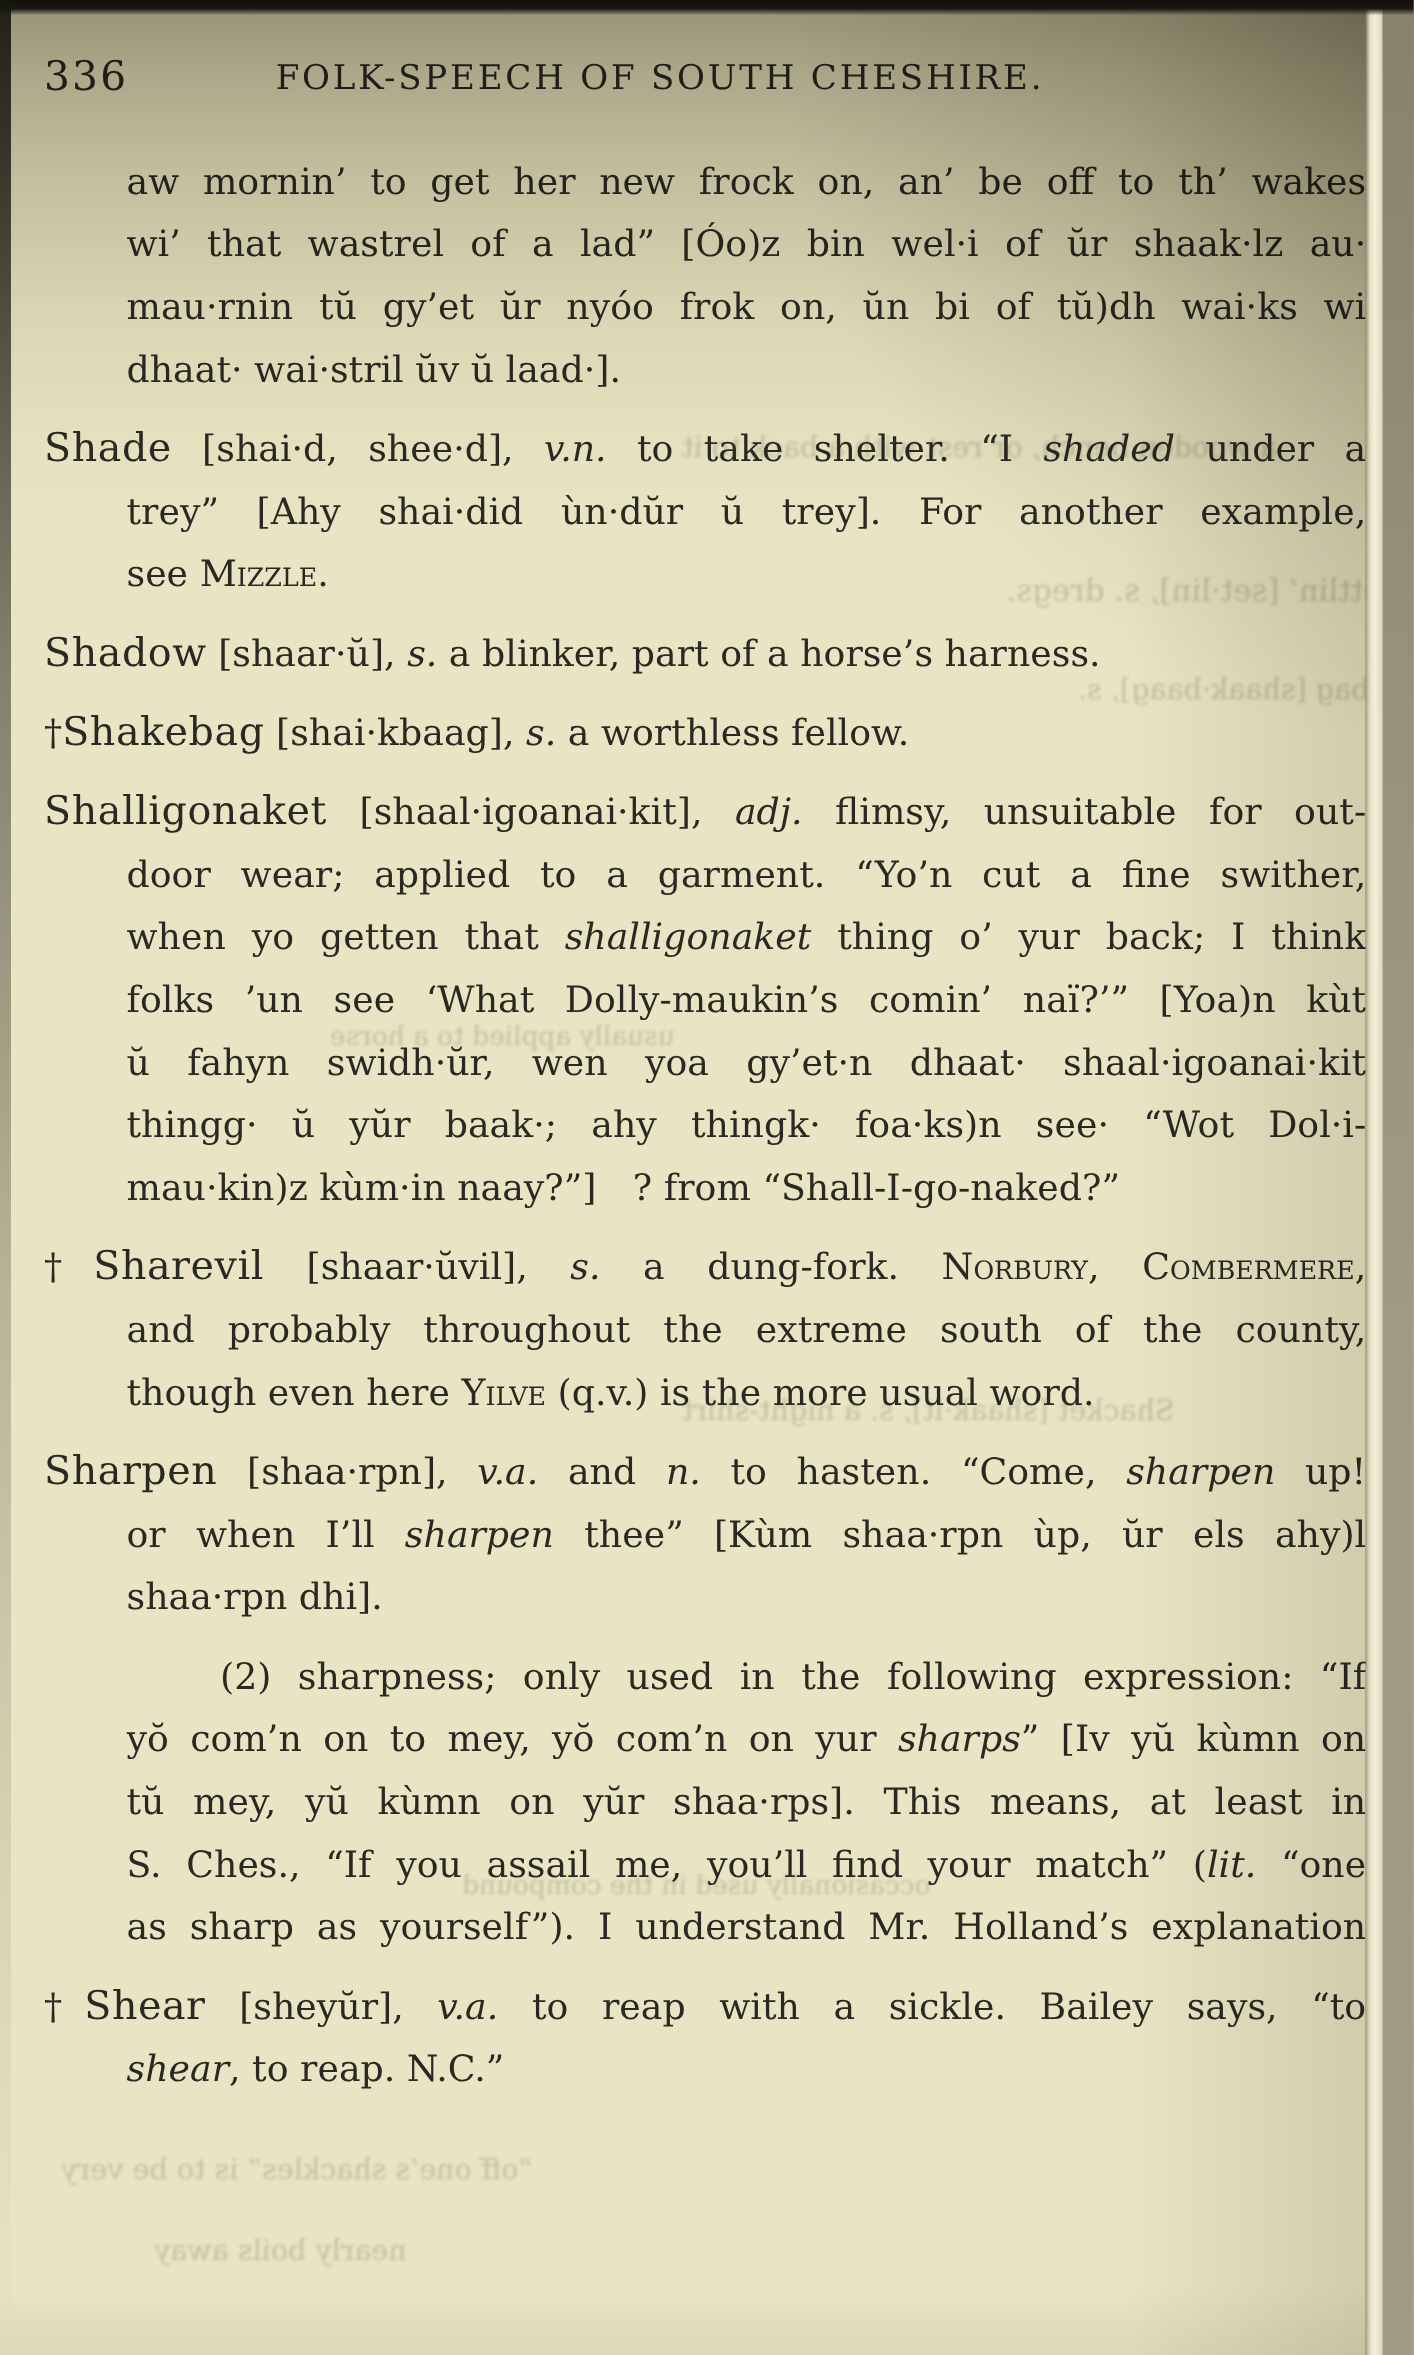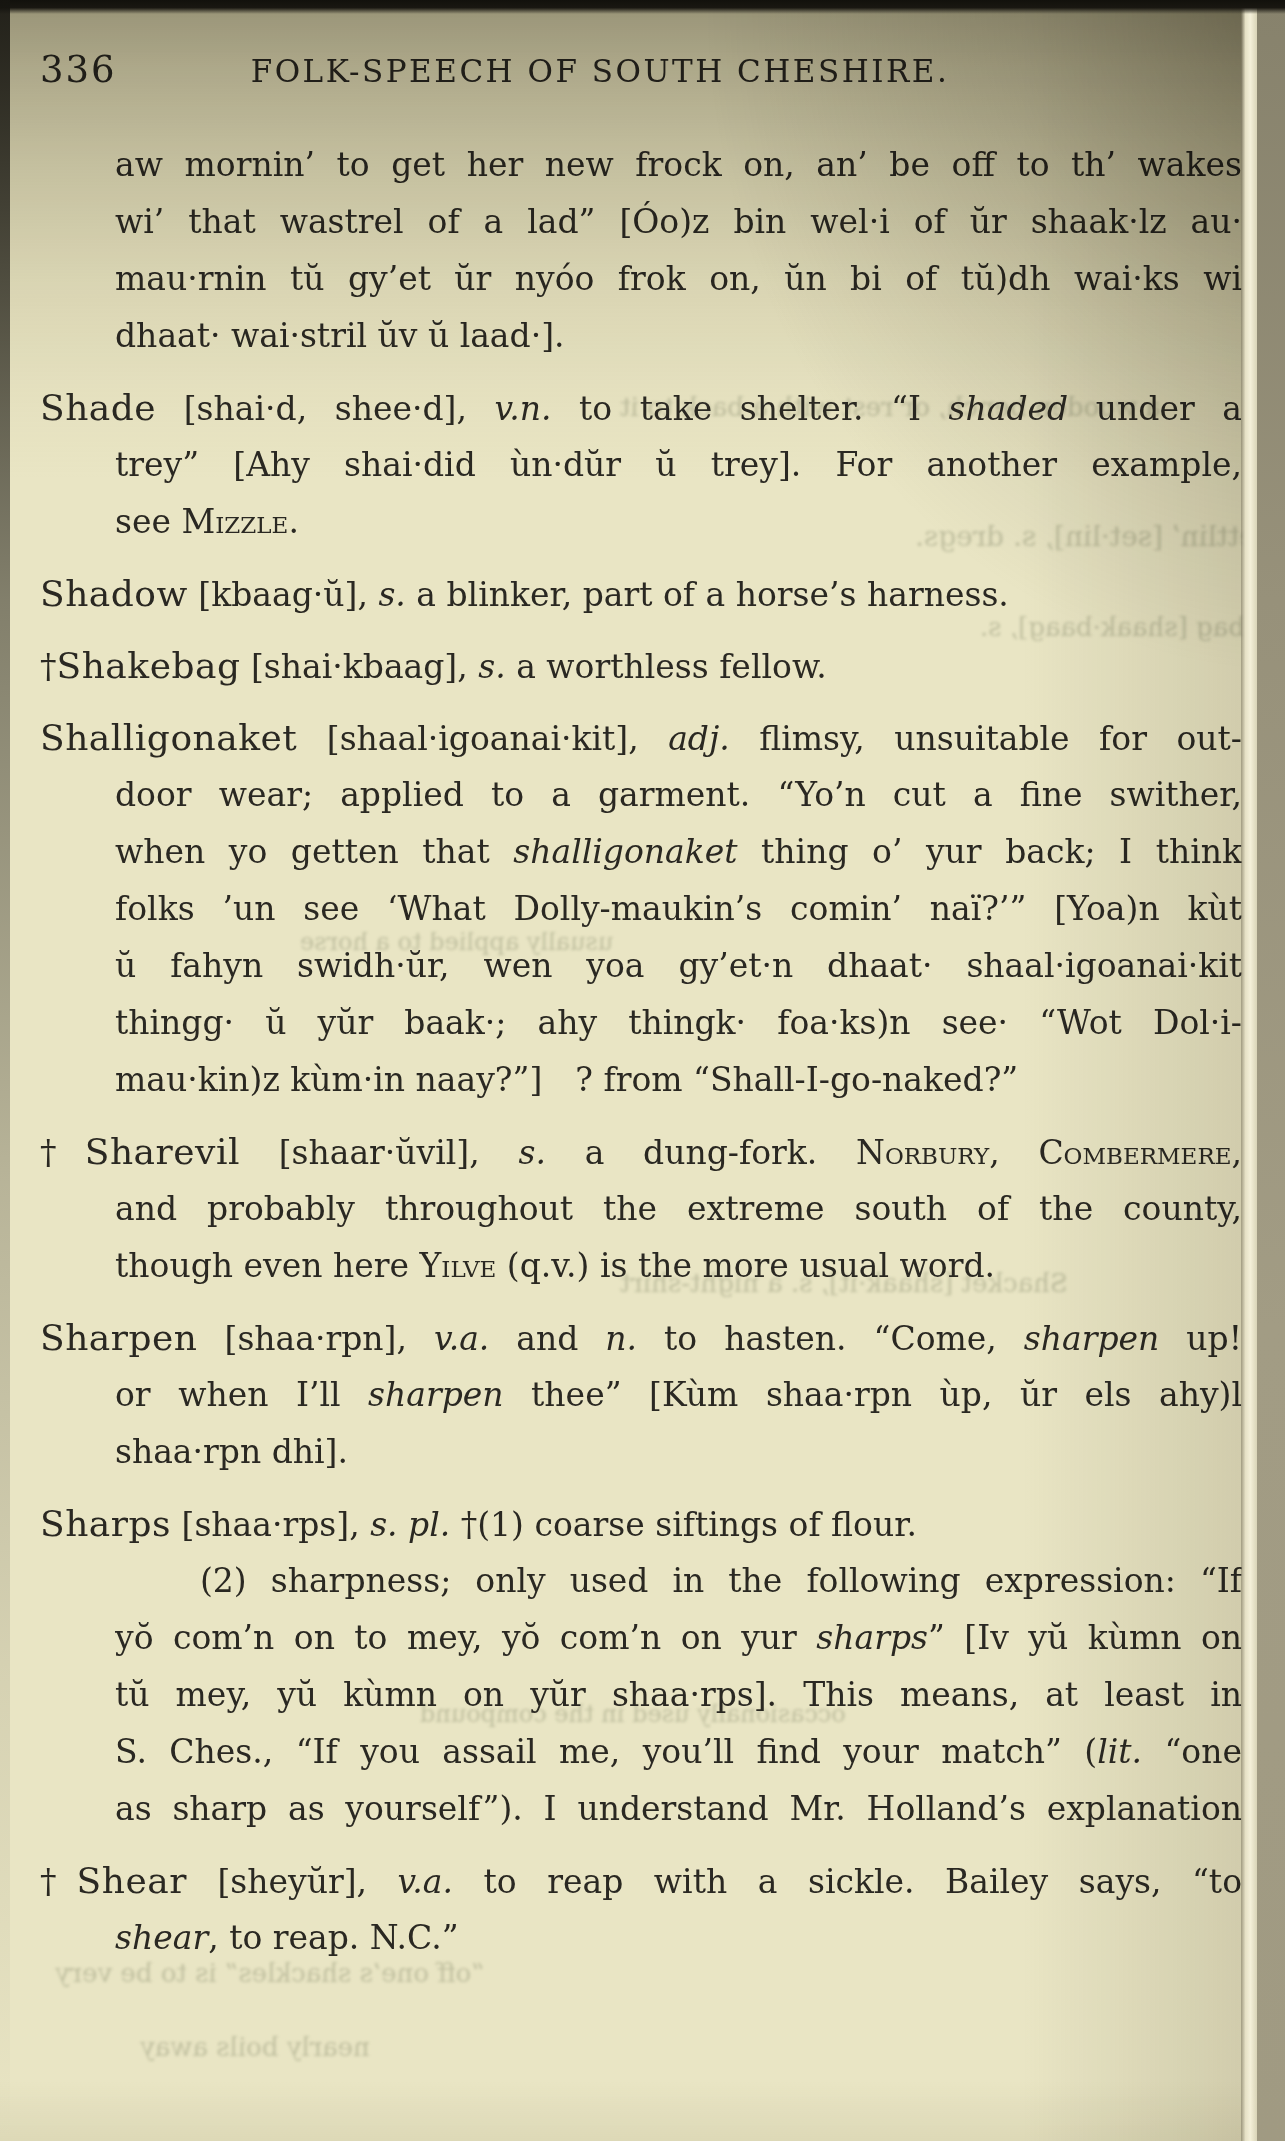--- a/index.html
+++ b/index.html
@@ -69,21 +69,21 @@
         <div class="line ind1 just"><span>wi’ that wastrel of a lad” [Óo)z bin wel·i of ŭr shaak·lz au·</span></div>
         <div class="line ind1 just"><span>mau·rnin tŭ gy’et ŭr nyóo frok on, ŭn bi of tŭ)dh wai·ks wi</span></div>
         <div class="line ind1"><span>dhaat· wai·stril ŭv ŭ laad·].</span></div>
       </div>
       <div class="block">
         <div class="line ind0 just"><span class="b">Shade</span><span> [shai·d, shee·d], </span><span class="i">v.n.</span><span> to take shelter. “I </span><span class="i">shaded</span><span> under a</span></div>
         <div class="line ind1 just"><span>trey” [Ahy shai·did ùn·dŭr ŭ trey]. For another example,</span></div>
         <div class="line ind1"><span>see </span><span class="sc">Mizzle</span><span>.</span></div>
       </div>
       <div class="block">
-        <div class="line ind0"><span class="b">Shadow</span><span> [kbaag·ŭ], </span><span class="i">s.</span><span> a blinker, part of a horse’s harness.</span></div>
+        <div class="line ind0"><span class="b">Shadow</span><span> [shaar·ŭ], </span><span class="i">s.</span><span> a blinker, part of a horse’s harness.</span></div>
       </div>
       <div class="block">
         <div class="line ind0"><span>†</span><span class="b">Shakebag</span><span> [shai·kbaag], </span><span class="i">s.</span><span> a worthless fellow.</span></div>
       </div>
       <div class="block">
         <div class="line ind0 just"><span class="b">Shalligonaket</span><span> [shaal·igoanai·kit], </span><span class="i">adj.</span><span> flimsy, unsuitable for out-</span></div>
         <div class="line ind1 just"><span>door wear; applied to a garment. “Yo’n cut a fine swither,</span></div>
         <div class="line ind1 just"><span>when yo getten that </span><span class="i">shalligonaket</span><span> thing o’ yur back; I think</span></div>
         <div class="line ind1 just"><span>folks ’un see ‘What Dolly-maukin’s comin’ naï?’” [Yoa)n kùt</span></div>
         <div class="line ind1 just"><span>ŭ fahyn swidh·ŭr, wen yoa gy’et·n dhaat· shaal·igoanai·kit</span></div>
@@ -94,21 +94,20 @@
         <div class="line ind0 just"><span>†</span><span class="b">Sharevil</span><span> [shaar·ŭvil], </span><span class="i">s.</span><span> a dung-fork. </span><span class="sc">Norbury</span><span>, </span><span class="sc">Combermere</span><span>,</span></div>
         <div class="line ind1 just"><span>and probably throughout the extreme south of the county,</span></div>
         <div class="line ind1"><span>though even here </span><span class="sc">Yilve</span><span> (q.v.) is the more usual word.</span></div>
       </div>
       <div class="block">
         <div class="line ind0 just"><span class="b">Sharpen</span><span> [shaa·rpn], </span><span class="i">v.a.</span><span> and </span><span class="i">n.</span><span> to hasten. “Come, </span><span class="i">sharpen</span><span> up!</span></div>
         <div class="line ind1 just"><span>or when I’ll </span><span class="i">sharpen</span><span> thee” [Kùm shaa·rpn ùp, ŭr els ahy)l</span></div>
         <div class="line ind1"><span>shaa·rpn dhi].</span></div>
       </div>
       <div class="block">
-        <div class="line ind0"><span class="b">Sharps</span><span> [shaa·rps], </span><span class="i">s. pl.</span><span> †(1) coarse siftings of flour.</span></div>
         <div class="line ind2 just"><span>(2) sharpness; only used in the following expression: “If</span></div>
         <div class="line ind1 just"><span>yŏ com’n on to mey, yŏ com’n on yur </span><span class="i">sharps</span><span>” [Iv yŭ kùmn on</span></div>
         <div class="line ind1 just"><span>tŭ mey, yŭ kùmn on yŭr shaa·rps]. This means, at least in</span></div>
         <div class="line ind1 just"><span>S. Ches., “If you assail me, you’ll find your match” (</span><span class="i">lit.</span><span> “one</span></div>
         <div class="line ind1 just"><span>as sharp as yourself”). I understand Mr. Holland’s explanation</span></div>
       </div>
       <div class="block">
         <div class="line ind0 just"><span>†</span><span class="b">Shear</span><span> [sheyŭr], </span><span class="i">v.a.</span><span> to reap with a sickle. Bailey says, “to</span></div>
         <div class="line ind1"><span class="i">shear</span><span>, to reap. N.C.”</span></div>
       </div>

